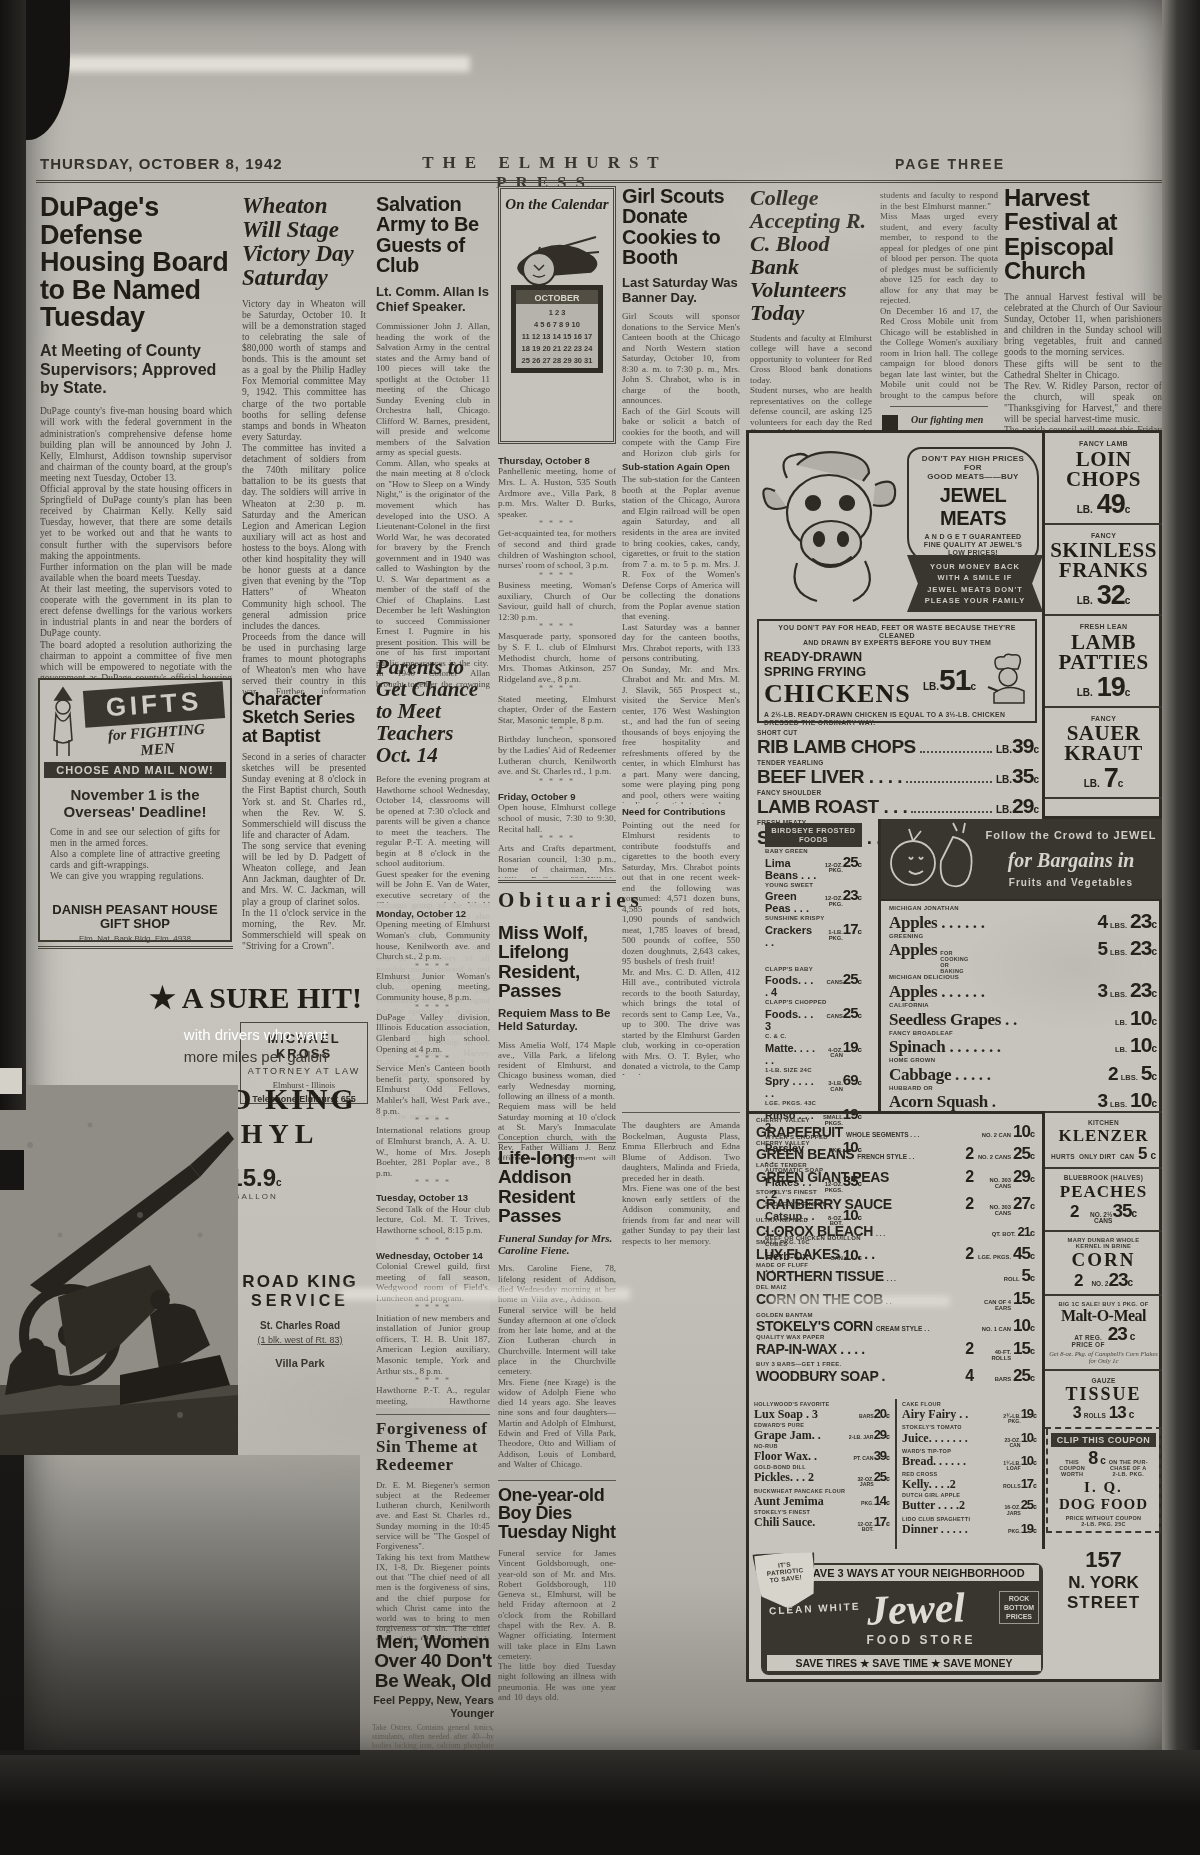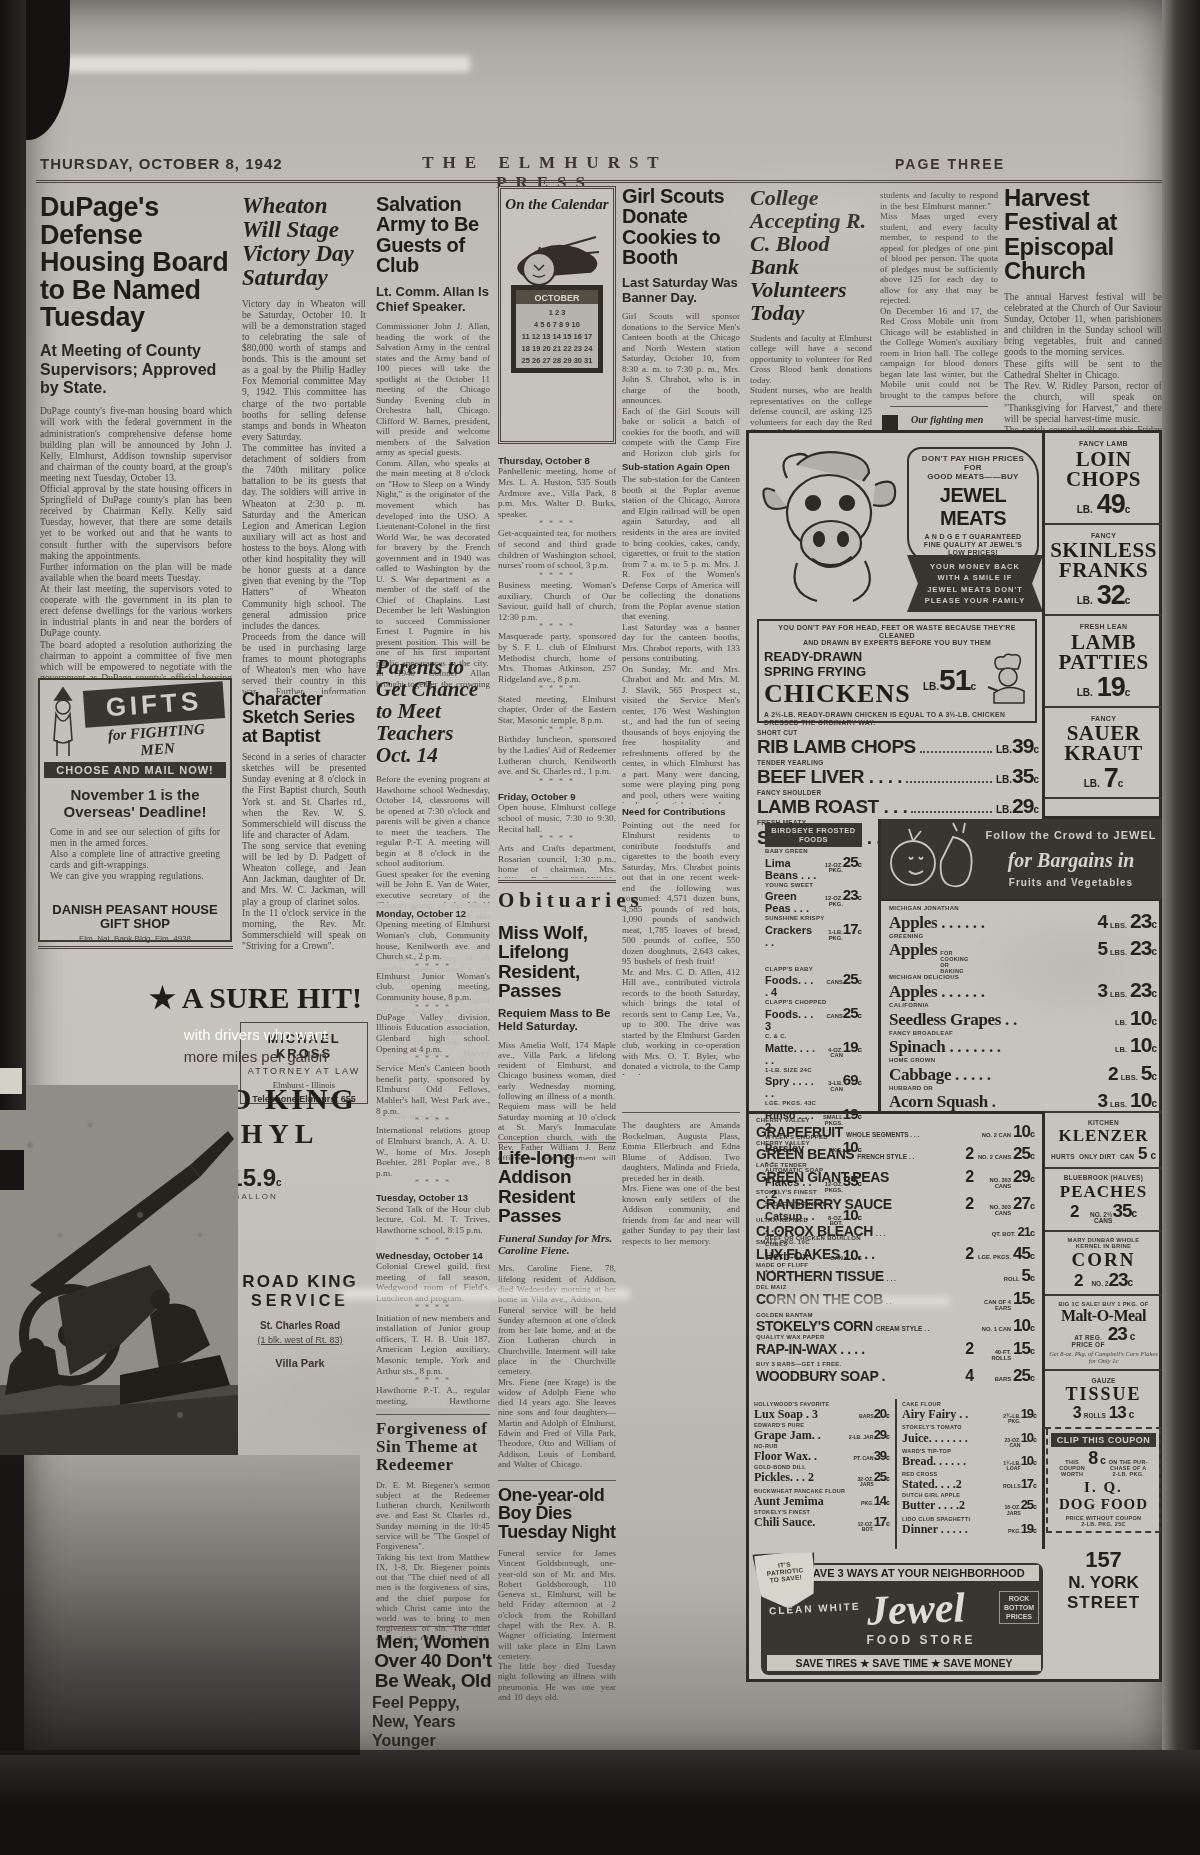--- a/index.html
+++ b/index.html
@@ -226,21 +226,21 @@
   <div class="abs rule" style="left:376px;top:1414px;width:114px;"></div>
   <div class="abs" style="left:376px;top:1420px;width:114px;">
     <div class="hd-it" style="font-size:17px;font-style:normal;font-weight:bold;letter-spacing:.5px;">Forgiveness of Sin Theme at Redeemer</div>
     <div class="body" style="height:160px;margin-top:6px;font-size:8.8px;">Dr. E. M. Biegener's sermon subject at the Redeemer Lutheran church, Kenilworth ave. and East St. Charles rd., Sunday morning in the 10:45 service will be "The Gospel of Forgiveness".
 Taking his text from Matthew IX, 1-8, Dr. Biegener points out that "The chief need of all men is the forgiveness of sins, and the chief purpose for which Christ came into the world was to bring to men forgiveness of sin. The chief duty of the Christian church is to make known the glad tidings that the Son of Man hath power to forgive sins."</div>
   </div>
 
   <div class="abs rule" style="left:376px;top:1626px;width:114px;"></div>
   <div class="abs" style="left:372px;top:1632px;width:122px;">
     <div class="hd" style="font-size:19px;text-align:center;">Men, Women Over 40 Don't Be Weak, Old</div>
-    <div class="sub" style="font-size:16px;text-align:left;margin-top:4px;">Feel Peppy, New, Years Younger</div>
+    <div class="sub" style="font-size:11px;text-align:right;margin-top:4px;">Feel Peppy, New, Years Younger</div>
     <div class="body tiny" style="height:55px;margin-top:4px;">Take Ostrex. Contains general tonics, stimulants, often needed after 40—by bodies lacking iron, calcium phosphate and Vitamin B1. A 73-year-old doctor writes: "I took it myself. Results fine." Special introductory size Ostrex Tonic Tablets costs only 35c. Stop feeling old.
 For sale at all good drug stores everywhere, in Elmhurst, at Wadham's and Ritzi Drug Stores.</div>
   </div>
 
   <div class="abs" style="left:498px;top:186px;width:118px;height:258px;border:3px double #4a463d;background:#c5c3bc;box-sizing:border-box;">
     <div class="hd-it" style="font-size:15px;text-align:center;margin-top:8px;">On the Calendar</div>
     <div style="margin:4px auto 0;">
       <svg width="110" height="190" viewBox="0 0 110 190">
         <g stroke="#332f28" fill="none" stroke-width="1.5">
           <path d="M20 45 Q55 15 92 40 Q100 48 90 55 L25 60 Q12 52 20 45 Z" fill="#332f28"></path>
@@ -1036,21 +1036,21 @@
             <span style="flex:1"></span>
             <span class="qty" style="width:28px;font-size:5.2px;">1¼-LB. LOAF</span>
             <span class="pnum" style="font-size:13px;">10</span>
             <span class="pc" style="font-size:7px;">c</span>
           </div>
         </div>
 
         <div>
           <div class="gtag" style="font-size:5.5px;">RED CROSS</div>
           <div class="grow">
-            <span class="gname" style="font-size:12px;">Stated. . . .2</span>
+            <span class="gname" style="font-size:12px;">Kelly. . . .2</span>
             <span style="flex:1"></span>
             <span class="qty" style="width:28px;font-size:5.2px;">ROLLS</span>
             <span class="pnum" style="font-size:13px;">17</span>
             <span class="pc" style="font-size:7px;">c</span>
           </div>
         </div>
 
         <div>
           <div class="gtag" style="font-size:5.5px;">DUTCH GIRL APPLE</div>
           <div class="grow">

